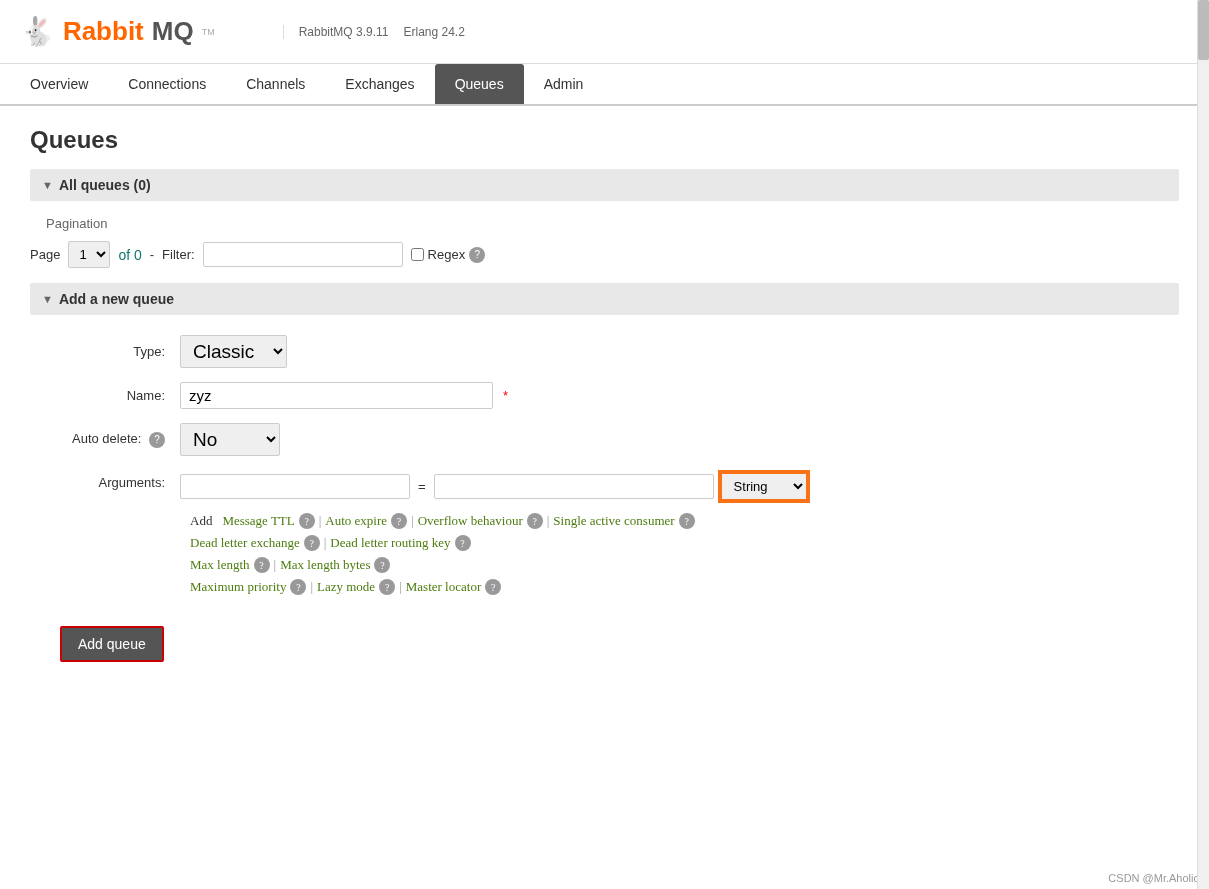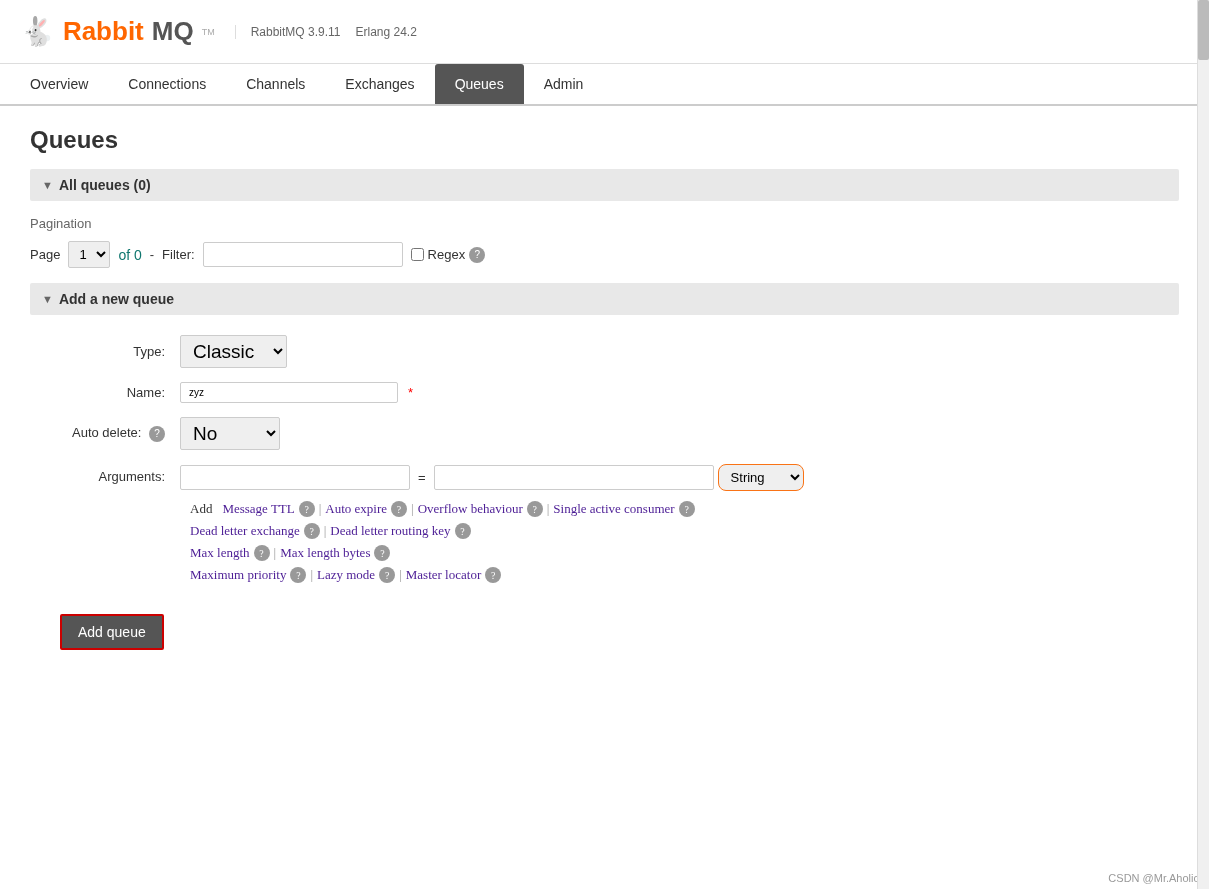--- a/index.html
+++ b/index.html
@@ -1,72 +1,72 @@
 <!DOCTYPE html>
 <html><head>
   <meta charset="utf-8">
   <style>
     * { box-sizing: border-box; margin: 0; padding: 0; }
     body { font-family: Arial, sans-serif; font-size: 13px; background: #fff; color: #333; }
 
     
     .header { background: #fff; padding: 15px 20px; border-bottom: 1px solid #ddd; display: flex; align-items: center; gap: 20px; }
     .logo-area { display: flex; align-items: center; gap: 8px; }
-    .version-info { display: flex; gap: 15px; font-size: 12px; color: #666; border-left: 1px solid #ddd; padding-left: 15px; }
+    .version-info { display: flex; gap: 15px; font-size: 12px; color: #666; border-left: 1px solid #ddd; padding-left: 15px; margin-left: 48px; }
 
     
     .nav { display: flex; border-bottom: 2px solid #ccc; background: #fff; padding: 0 10px; }
     .nav-item { padding: 12px 20px; cursor: pointer; font-size: 14px; color: #333; text-decoration: none; border: none; background: none; }
     .nav-item.active { background: #555; color: #fff; border-radius: 3px 3px 0 0; }
 
     
     .content { padding: 20px 30px; }
     .page-title { font-size: 24px; font-weight: bold; color: #333; margin-bottom: 15px; }
 
     
     .section-header { background: #e8e8e8; padding: 8px 12px; display: flex; align-items: center; gap: 6px; cursor: pointer; border-radius: 2px; }
     .section-header .arrow { color: #666; font-size: 11px; }
     .section-title { font-size: 14px; font-weight: bold; color: #333; }
 
     
     .pagination-section { margin: 15px 0; }
-    .pagination-label { font-size: 13px; color: #666; margin-bottom: 10px; }
+    .pagination-label { font-size: 13px; color: #666; margin-bottom: 10px; margin-left: 16px; }
     .pagination-controls { display: flex; align-items: center; gap: 8px; }
     .page-select { padding: 4px 6px; border: 1px solid #ccc; border-radius: 2px; font-size: 13px; }
     .of-count { font-size: 14px; color: #0f766e; }
     .filter-label { font-size: 13px; }
     .filter-input { padding: 4px 8px; border: 1px solid #ccc; border-radius: 2px; width: 200px; font-size: 13px; }
     .regex-check { display: flex; align-items: center; gap: 4px; }
     .help-icon { display: inline-flex; align-items: center; justify-content: center; width: 16px; height: 16px; background: #999; color: #fff; border-radius: 50%; font-size: 10px; cursor: pointer; }
 
     
     .no-queues { margin: 20px 0; color: #666; font-style: italic; }
 
     
     .add-queue-section { margin-top: 10px; }
     .add-queue-form { padding: 20px 30px; }
     .form-row { display: flex; align-items: center; margin-bottom: 14px; }
     .form-label { width: 120px; text-align: right; padding-right: 15px; font-size: 13px; color: #333; flex-shrink: 0; }
     .form-control { display: flex; align-items: center; gap: 6px; }
     .form-select { padding: 4px 8px; border: 1px solid #ccc; border-radius: 2px; font-size: 19px; min-width: 100px; cursor: pointer; }
-    .form-input { padding: 4px 8px; border: 1px solid #ccc; border-radius: 2px; font-size: 10px; width: 218px; }
+    .form-input { padding: 4px 8px; border: 1px solid #ccc; border-radius: 2px; font-size: 15px; width: 313px; }
     .required-star { color: red; margin-left: 4px; }
 
     
     .args-row { display: flex; align-items: center; margin-bottom: 10px; }
     .args-inputs { display: flex; align-items: center; gap: 4px; }
     .args-key { width: 230px; padding: 4px 8px; border: 1px solid #ccc; border-radius: 2px; font-size: 13px; }
     .args-eq { padding: 0 4px; color: #333; }
     .args-val { width: 280px; padding: 4px 8px; border: 1px solid #ccc; border-radius: 2px; font-size: 13px; }
-    .args-type { padding: 4px 8px; border: 1px solid #f97316; border-radius: 8px; font-size: 13px; }
+    .args-type { padding: 4px 8px; border: 4px solid #f97316; border-radius: 0; font-size: 13px; }
 
     .args-links { margin-left: 10px; }
     .add-label { font-size: 13px; color: #333; margin-right: 6px; }
     .args-link-row { display: flex; flex-wrap: wrap; align-items: center; gap: 4px; margin-bottom: 6px; font-family: Liberation Serif, serif; }
-    .arg-link { color: #4c1d95; text-decoration: none; font-size: 13px; cursor: pointer; }
+    .arg-link { color: #4d7c0f; text-decoration: none; font-size: 13px; cursor: pointer; }
     .pipe { color: #999; }
 
     
     .add-queue-btn { background: #555; color: #fff; border: 2px solid #c00; padding: 8px 16px; font-size: 14px; cursor: pointer; border-radius: 2px; margin-top: 10px; }
 
     
     .footer-note { position: fixed; bottom: 5px; right: 10px; font-size: 11px; color: #999; }
 
     
     .scrollbar-area { position: fixed; right: 0; top: 0; bottom: 0; width: 12px; background: #f0f0f0; border-left: 1px solid #ddd; }

